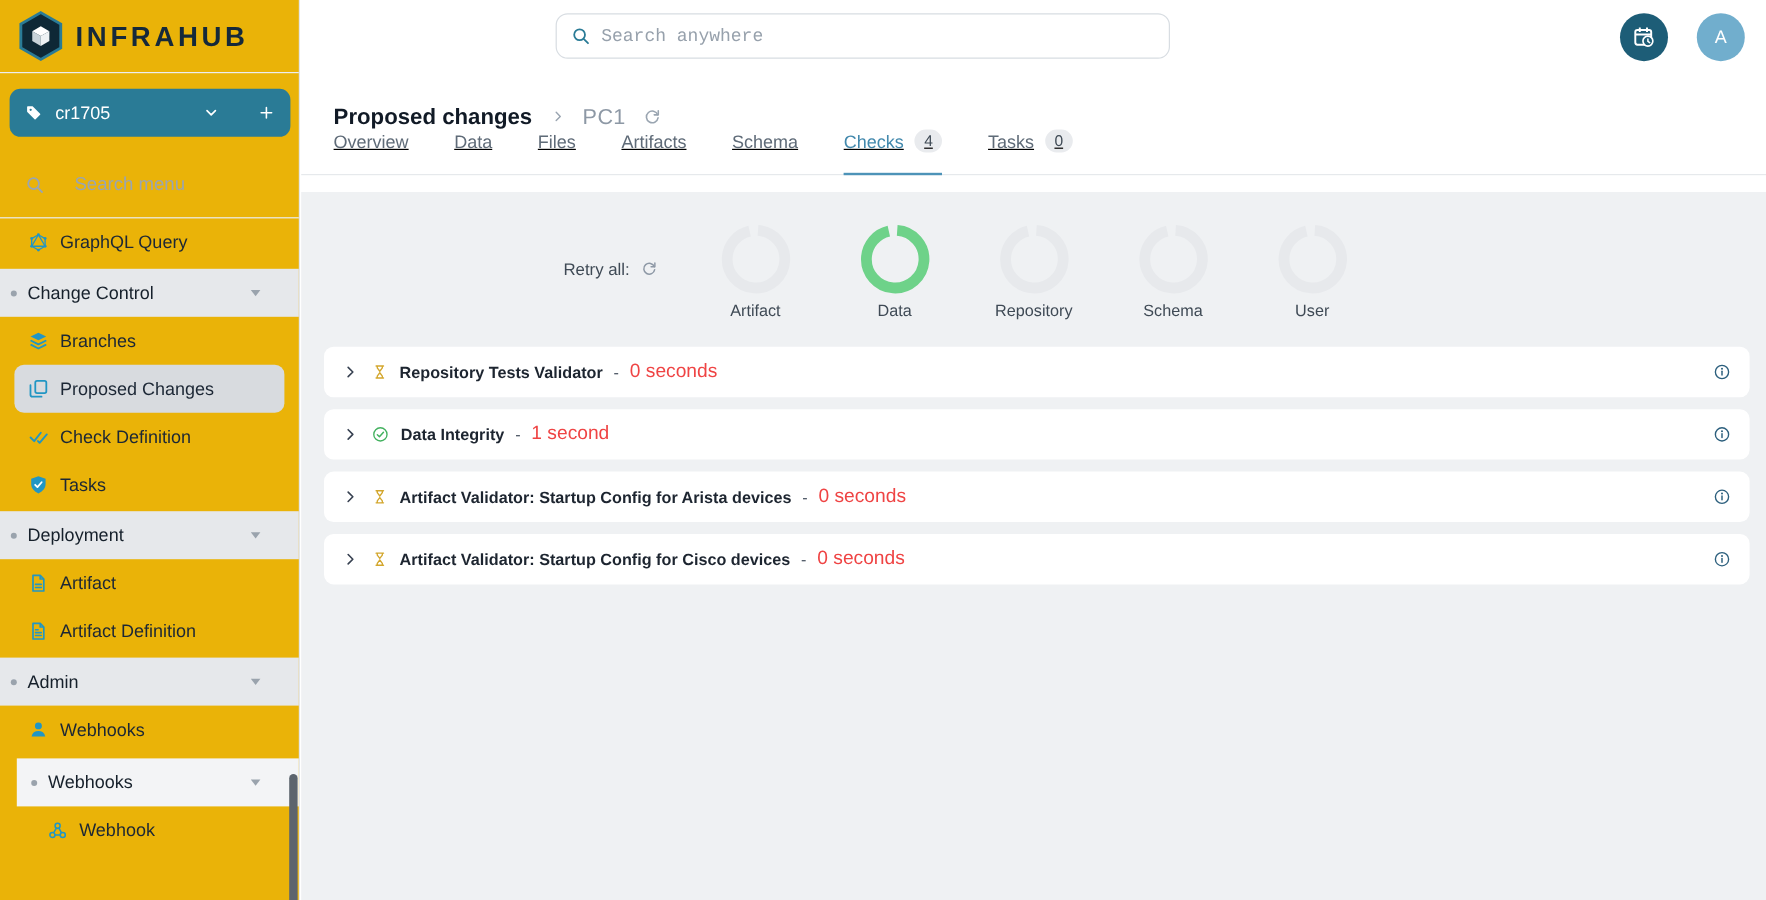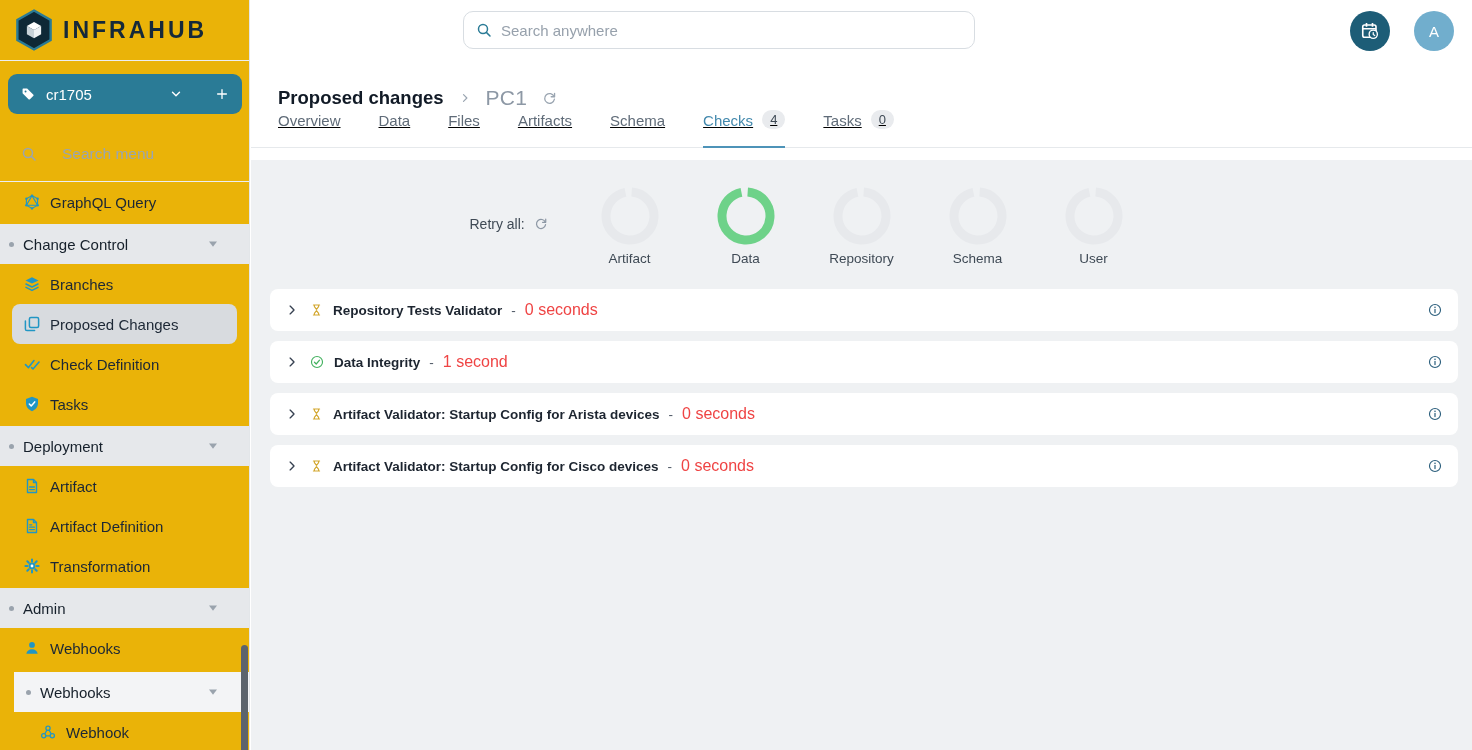--- a/index.html
+++ b/index.html
@@ -41,32 +41,32 @@
   .sidebar-scroll-thumb { position:absolute; right:1px; top:645px; width:7px; height:120px;
                           background:#5c646d; border-radius:4px; cursor:grab; }
 
   
   .main { position:absolute; left:251px; top:0; width:1221px; height:750px; background:#fff; }
   .topbar { position:relative; height:61px; }
   .main-search { position:absolute; left:212px; top:11px; width:512px; height:38px;
                  border:1px solid #d8dde2; border-radius:10px; display:flex; align-items:center;
                  padding:0 12px; gap:9px; color:#2a7b96; background:#fff; }
   .main-search-input { flex:1; border:none; outline:none; font-size:15px; color:#3a4551;
-                       font-family:Liberation Sans, sans-serif; }
+                       font-family:Liberation Mono, monospace; }
   .main-search-input::placeholder { color:#97a1ac; }
   .schedule-btn { position:absolute; right:82px; top:11px; width:40px; height:40px; border-radius:50%;
                   background:#1d5d77; display:flex; align-items:center; justify-content:center; cursor:pointer; }
   .avatar { position:absolute; right:18px; top:11px; width:40px; height:40px; border-radius:50%;
             background:#71aecd; color:#fff; display:flex; align-items:center; justify-content:center;
             font-size:15px; cursor:pointer; }
 
   .page-head { padding:25px 0 0 27px; display:flex; align-items:center; gap:15px; }
   .page-title { font-size:18.5px; font-weight:700; color:#111a26; }
   .crumb-sep, .refresh-icon { display:flex; color:#9aa5b1; }
-  .crumb-item { font-size:21px; color:#8d98a5; letter-spacing:.3px; }
+  .crumb-item { font-size:18px; color:#8d98a5; letter-spacing:.3px; }
 
   .tabs { display:flex; gap:38px; padding-left:27px; height:38px;
           border-bottom:1px solid #e6e9ec;text-decoration:underline; }
   .tab { display:flex; align-items:flex-start; gap:9px; font-size:15px; color:#5f6b78; cursor:pointer;
          padding-top:2px; }
   .tab.active { color:#4389ad; border-bottom:2px solid #4d93b8; margin-bottom:-1px; }
   .tab-badge { background:#e9ebee; border-radius:10px; padding:2px 8px; font-size:13px; color:#3f4a55;
                margin-top:-2px; }
 
   .content { position:absolute; top:160px; left:0; right:0; bottom:0; background:#eff1f3; }
@@ -228,32 +228,20 @@
       <div class="menu-item ">
         <span class="mi-icon">
           <svg width="16" height="16" viewBox="0 0 16 16">
             <path d="M3.5 1.5h6l3 3v10h-9z" fill="none" stroke="currentColor" stroke-width="1.4" stroke-linejoin="round"></path>
             <path d="M9.5 1.5v3h3" fill="none" stroke="currentColor" stroke-width="1.4" stroke-linejoin="round"></path>
             <path d="M5.6 6.8h2.2M5.6 9.2h4.8M5.6 11.6h4.8" stroke="currentColor" stroke-width="1.3" stroke-linecap="round"></path>
           </svg>
         </span>
         <span class="mi-label">Artifact Definition</span>
       </div>
-      <div class="menu-item ">
-        <span class="mi-icon">
-          <svg width="16" height="16" viewBox="0 0 16 16">
-            <g stroke="currentColor" stroke-width="2" stroke-linecap="round">
-              <path d="M8 1.4v2M8 12.6v2M1.4 8h2M12.6 8h2M3.3 3.3l1.5 1.5M11.2 11.2l1.5 1.5M12.7 3.3l-1.5 1.5M4.8 11.2l-1.5 1.5"></path>
-            </g>
-            <circle cx="8" cy="8" r="3.4" fill="currentColor"></circle>
-            <circle cx="8" cy="8" r="1.4" fill="#fff"></circle>
-          </svg>
-        </span>
-        <span class="mi-label">Transformation</span>
-      </div>
       <div class="menu-section ">
         <span class="bullet"></span>
         <span class="section-label">Admin</span>
         <span class="caret">
           <svg width="10" height="8" viewBox="0 0 10 8">
             <path d="M1 1.6h8L5 6.8z" fill="currentColor"></path>
           </svg>
         </span>
       </div>
       <div class="menu-item ">

